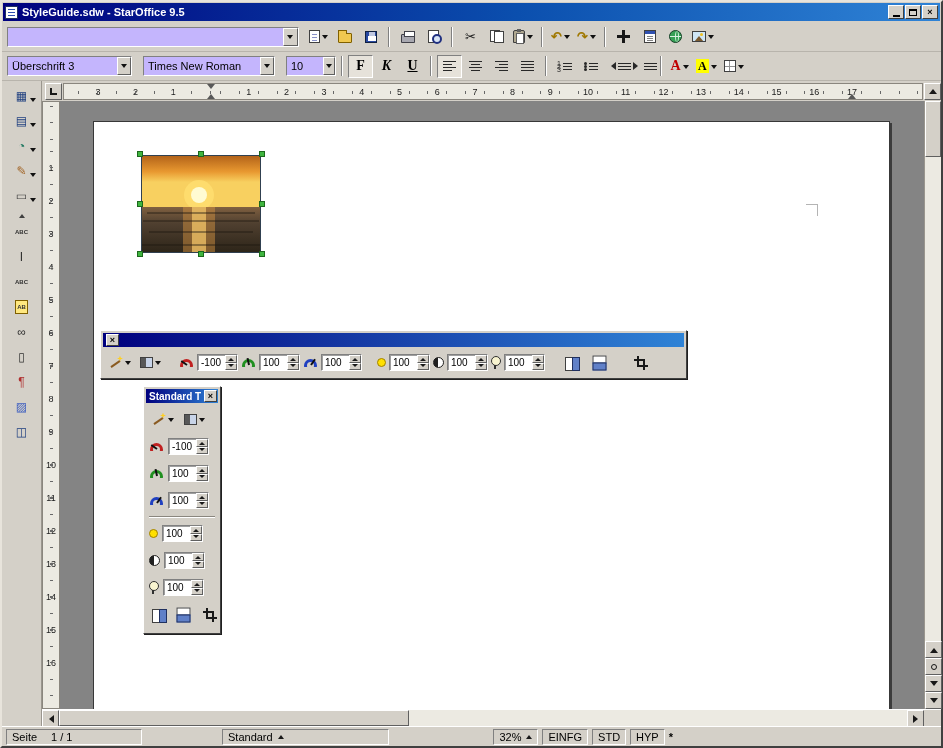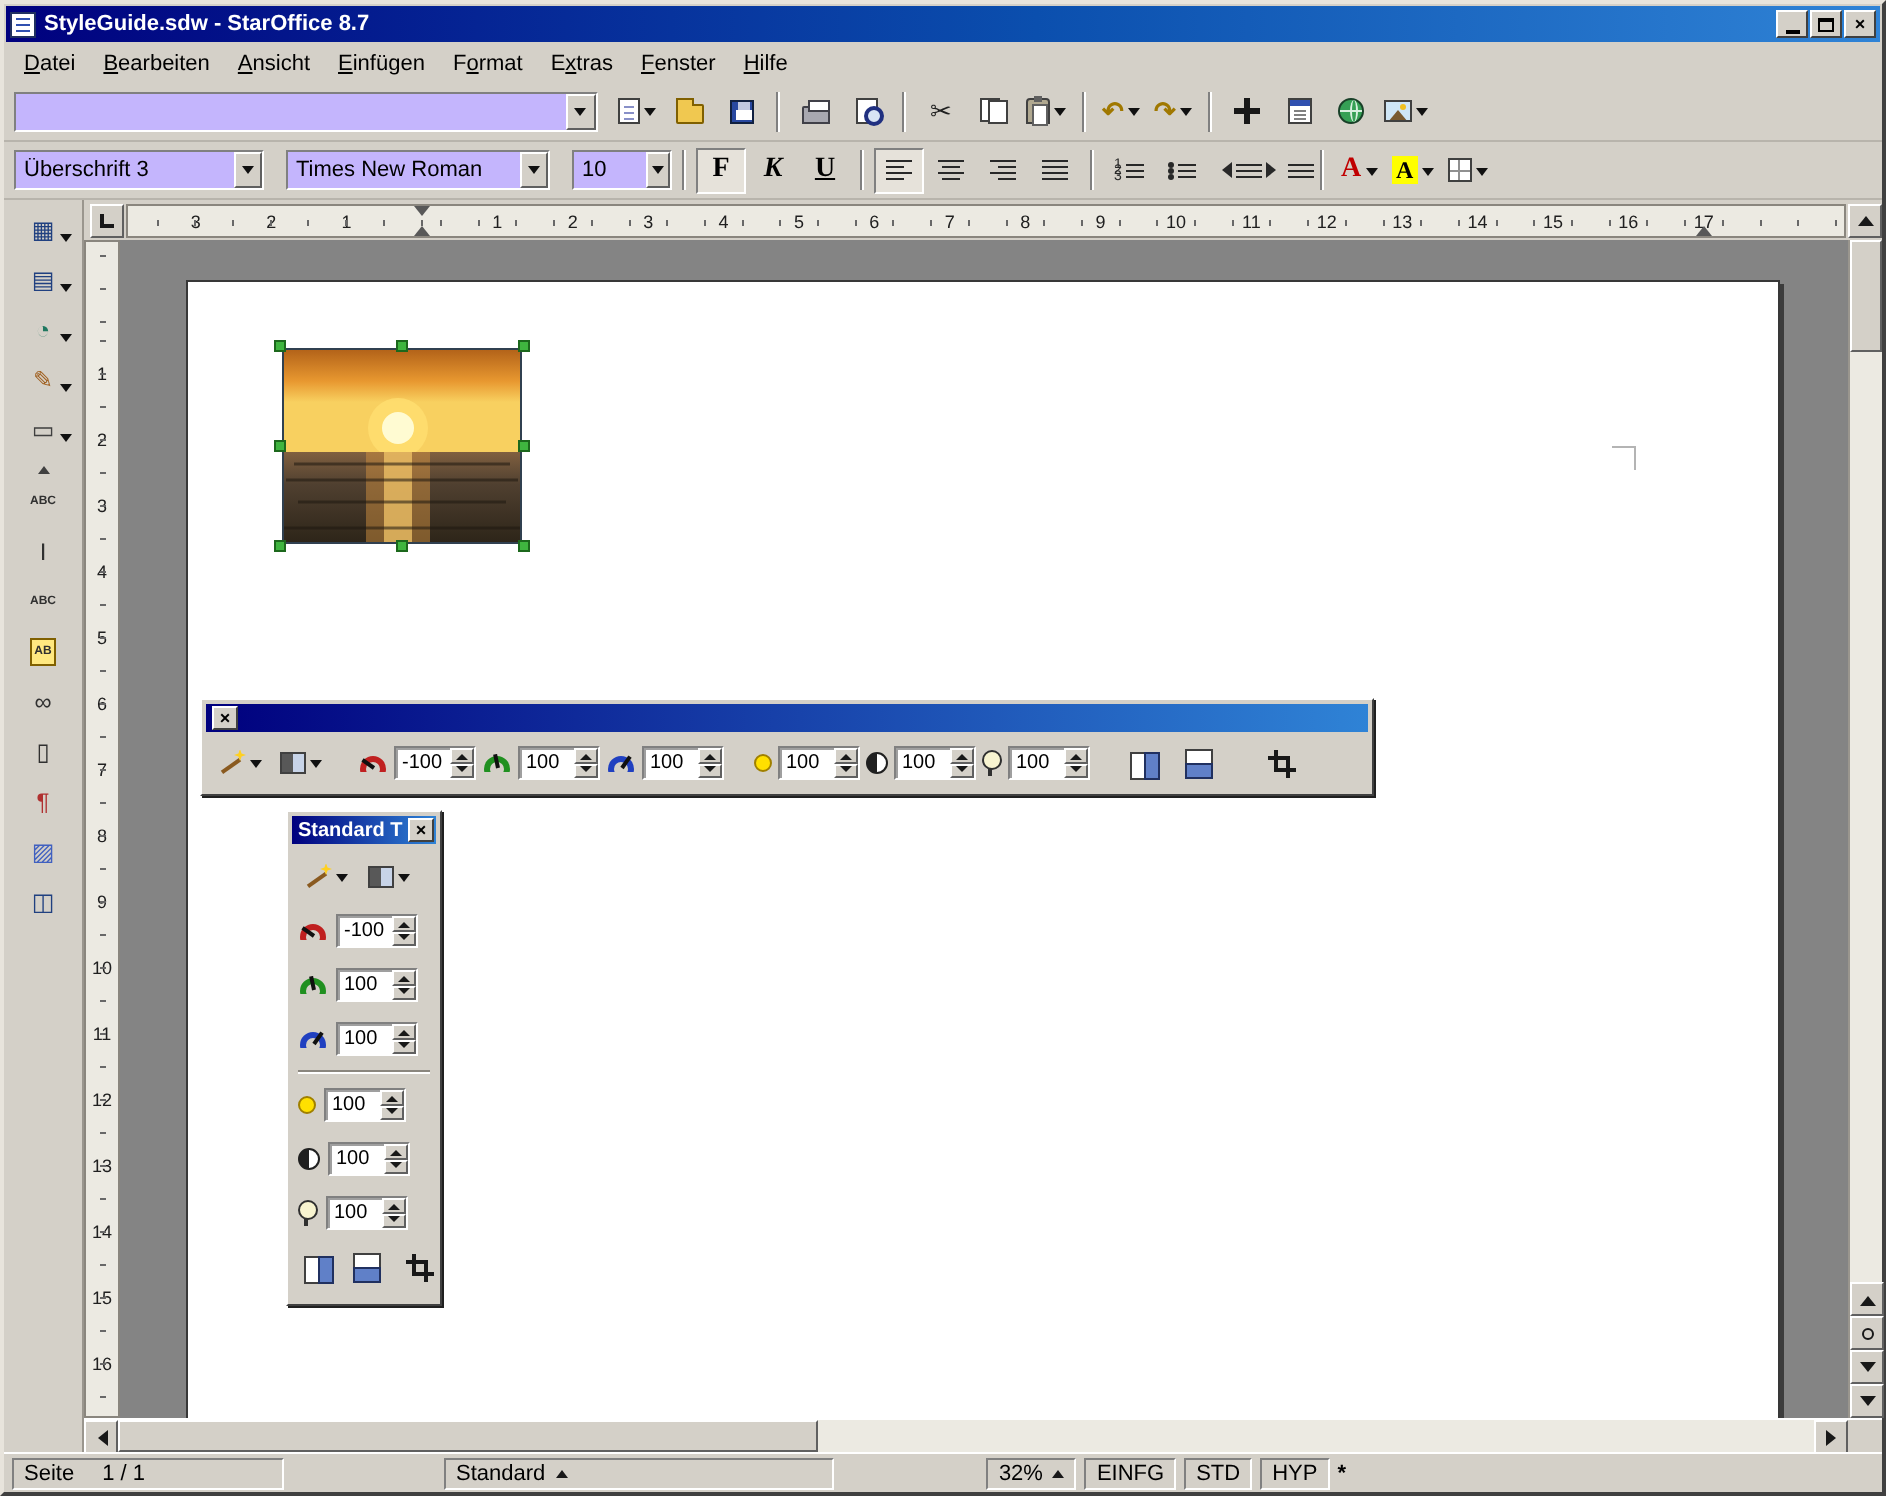--- a/index.html
+++ b/index.html
@@ -197,42 +197,32 @@
   .pop{width:0;height:0;border:3px solid transparent;border-bottom:4px solid #181818;margin-left:5px;margin-top:-2px}
   .sb-gap{flex:1}
 </style>
 </head>
 <body>
 
 <div class="window">
 
   <div class="titlebar">
     <span class="title-icon"></span>
-    <span class="title-text">StyleGuide.sdw - StarOffice 8.7</span>
+    <span class="title-text">StyleGuide.sdw - StarOffice 9.5</span>
     <span class="winbtns">
       <button class="wbtn">
           <i class="ic-min"></i>
         </button>
       <button class="wbtn">
           <i class="ic-max"></i>
         </button>
       <button class="wbtn">×</button>
     </span>
   </div>
 
-  <div class="menubar" id="menubar">
-      <span class="menu-item"><u>D</u>atei</span>
-      <span class="menu-item"><u>B</u>earbeiten</span>
-      <span class="menu-item"><u>A</u>nsicht</span>
-      <span class="menu-item"><u>E</u>infügen</span>
-      <span class="menu-item">F<u>o</u>rmat</span>
-      <span class="menu-item">E<u>x</u>tras</span>
-      <span class="menu-item"><u>F</u>enster</span>
-      <span class="menu-item"><u>H</u>ilfe</span>
-    </div>
 
   <div class="funcbar">
     <span class="combo url-combo">
       <input value="" style="">
       <button class="combo-btn">
           <i class="tri-down"></i>
         </button>
     </span>
     <button class="tbtn">
         <span class="ic ic-page"></span>
@@ -815,21 +805,21 @@
     </div>
   </div>
 
   <div class="statusbar">
     <span class="scell" style="width:136px">
       <span>Seite</span>
       <span style="width:14px"></span>
       <span>1 / 1</span>
     </span>
     <span style="width:72px"></span>
-    <span class="scell" style="width:195px">
+    <span class="scell" style="width:167px">
       <span>Standard</span>
       <i class="pop"></i>
     </span>
     <span class="sb-gap"></span>
     <span class="scell">
       <span>32%</span>
       <i class="pop"></i>
     </span>
     <span class="scell">
         <span>EINFG</span>

